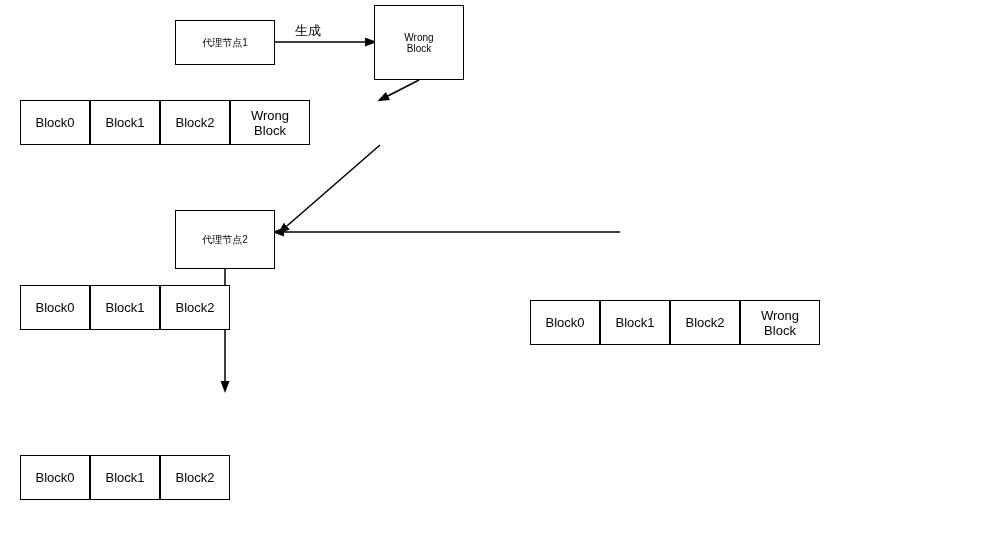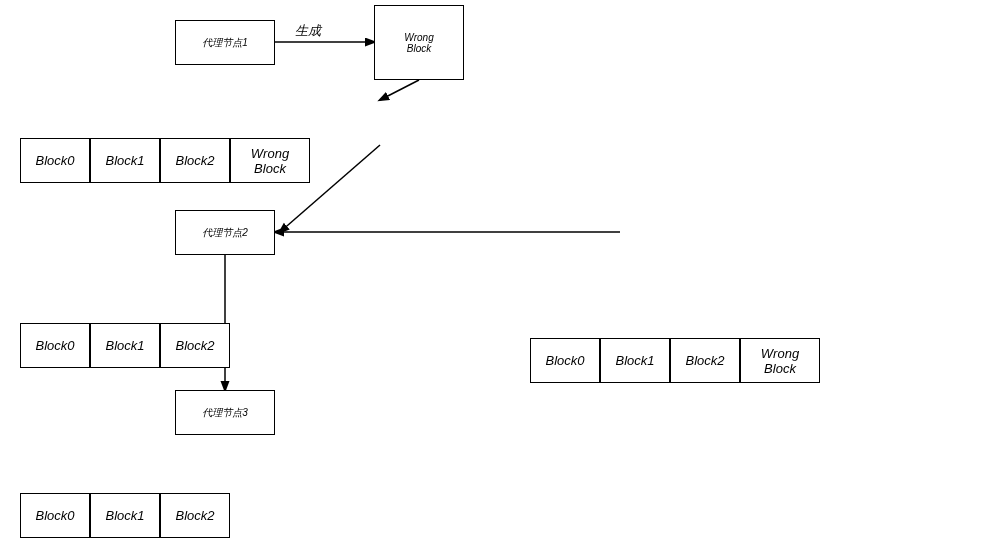--- a/index.html
+++ b/index.html
@@ -8,21 +8,20 @@
       font-family: Arial, sans-serif;
       width: 1000px;
       height: 538px;
       overflow: hidden;
       position: relative;
     }
     .diagram {
       position: relative;
       width: 1000px;
       height: 538px;
-      font-style: italic;
     }
     .box {
       position: absolute;
       border: 1.5px solid #000;
       background: #fff;
       display: flex;
       align-items: center;
       justify-content: center;
       font-size: 10px;
       text-align: center;
@@ -35,21 +34,20 @@
     .chain-cell {
       border: 1.5px solid #000;
       background: #fff;
       display: flex;
       align-items: center;
       justify-content: center;
       font-size: 13px;
       text-align: center;
       width: 70px;
       height: 45px;
-      margin-top: 38px;
     }
     svg.arrows {
       position: absolute;
       top: 0;
       left: 0;
       width: 1000px;
       height: 538px;
       pointer-events: none;
     }
   </style>
@@ -86,41 +84,38 @@
     <span>Wrong<br>Block</span>
   </div>
 
   <div class="chain-row" style="left:20px; top:100px;">
     <div class="chain-cell">Block0</div>
     <div class="chain-cell">Block1</div>
     <div class="chain-cell">Block2</div>
     <div class="chain-cell" style="width:80px;">Wrong<br>Block</div>
   </div>
 
-  <div class="box" style="left:175px; top:210px; width:100px; height:45px;">
+  <div class="box" style="left:175px; top:210px; width:100px; height:59px;">
     <span>代理节点2</span>
   </div>
 
 
   <div class="chain-row" style="left:20px; top:285px;">
     <div class="chain-cell">Block0</div>
     <div class="chain-cell">Block1</div>
     <div class="chain-cell">Block2</div>
   </div>
 
   <div class="chain-row" style="left:530px; top:300px;">
     <div class="chain-cell">Block0</div>
     <div class="chain-cell">Block1</div>
     <div class="chain-cell">Block2</div>
     <div class="chain-cell" style="width:80px;">Wrong<br>Block</div>
   </div>
 
-  <div class="box" style="left:175px; top:390px; width:100px; height:45px;">
-    <span>代理节点3</span>
-  </div>
 
   <div class="chain-row" style="left:20px; top:455px;">
     <div class="chain-cell">Block0</div>
     <div class="chain-cell">Block1</div>
     <div class="chain-cell">Block2</div>
   </div>
 
 </div>
 
 </body></html>

